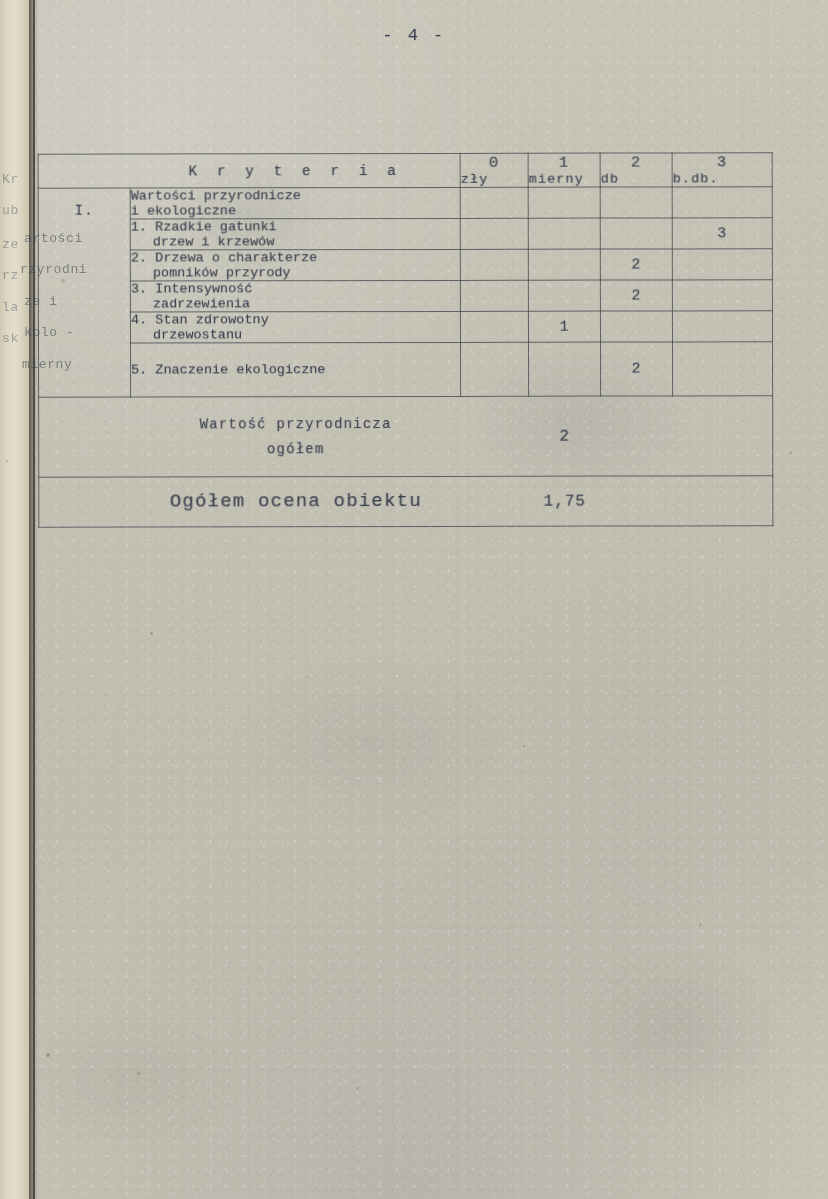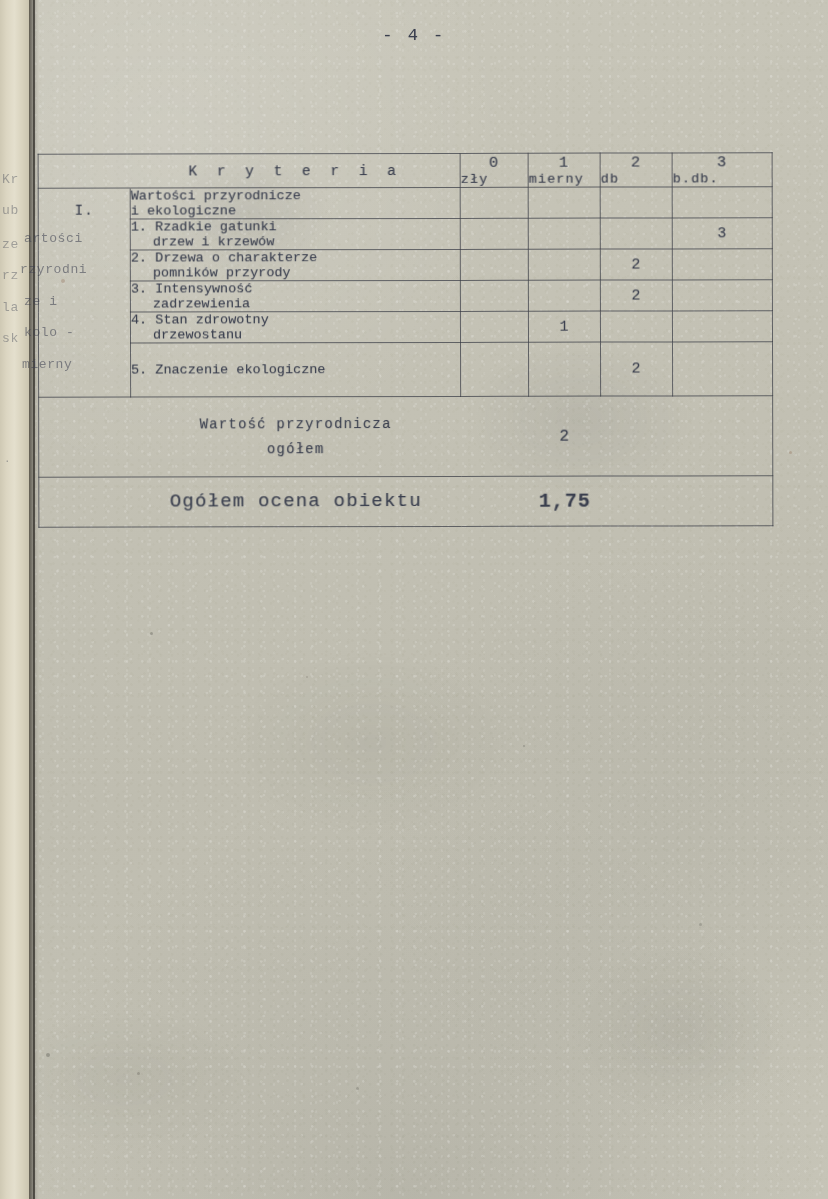--- a/index.html
+++ b/index.html
@@ -254,21 +254,21 @@
         <td class="nb-l nb-r"></td>
         <td class="nb-l nb-r num typed" style="font-size:16px;">2</td>
         <td class="nb-l nb-r"></td>
         <td class="nb-l"></td>
       </tr>
 
       <tr style="height:50px;">
         <td class="nb-r"></td>
         <td class="nb-l nb-r summary typed final-label">Ogółem ocena obiektu</td>
         <td class="nb-l nb-r"></td>
-        <td class="nb-l nb-r num typed" style="font-size:20px;font-weight:bold;">1,75</td>
+        <td class="nb-l nb-r num typed" style="font-size:16px;">1,75</td>
         <td class="nb-l nb-r"></td>
         <td class="nb-l"></td>
       </tr>
     </tbody>
       </table>
   </div>
 
   <div class="speck" style="left:150px;top:632px;width:3px;height:3px;opacity:.5;"></div>
   <div class="speck" style="left:46px;top:1053px;width:4px;height:4px;opacity:.55;"></div>
   <div class="speck" style="left:137px;top:1072px;width:3px;height:3px;opacity:.45;"></div>

